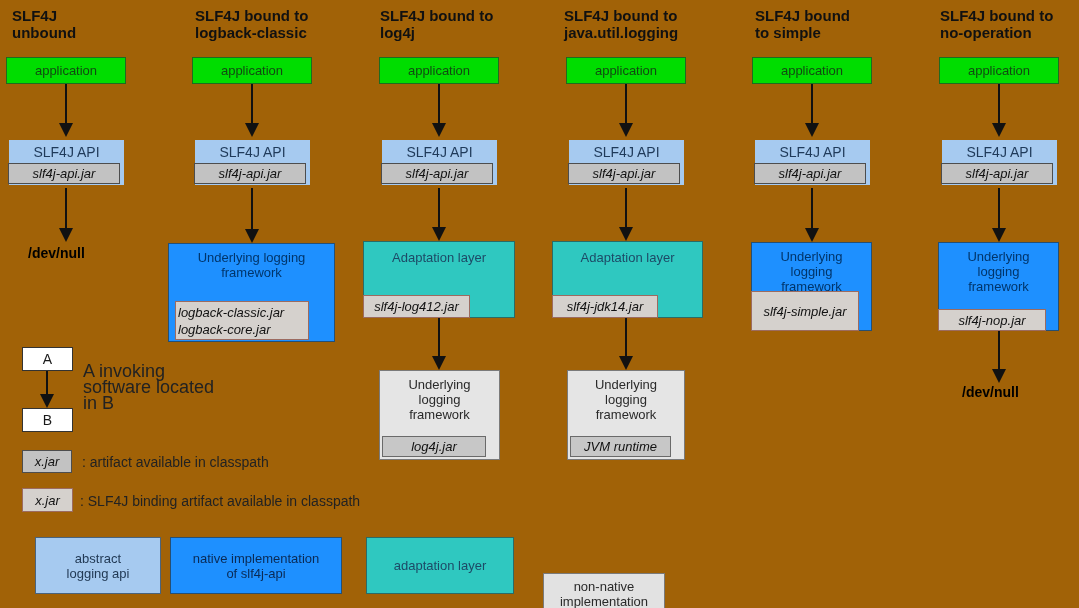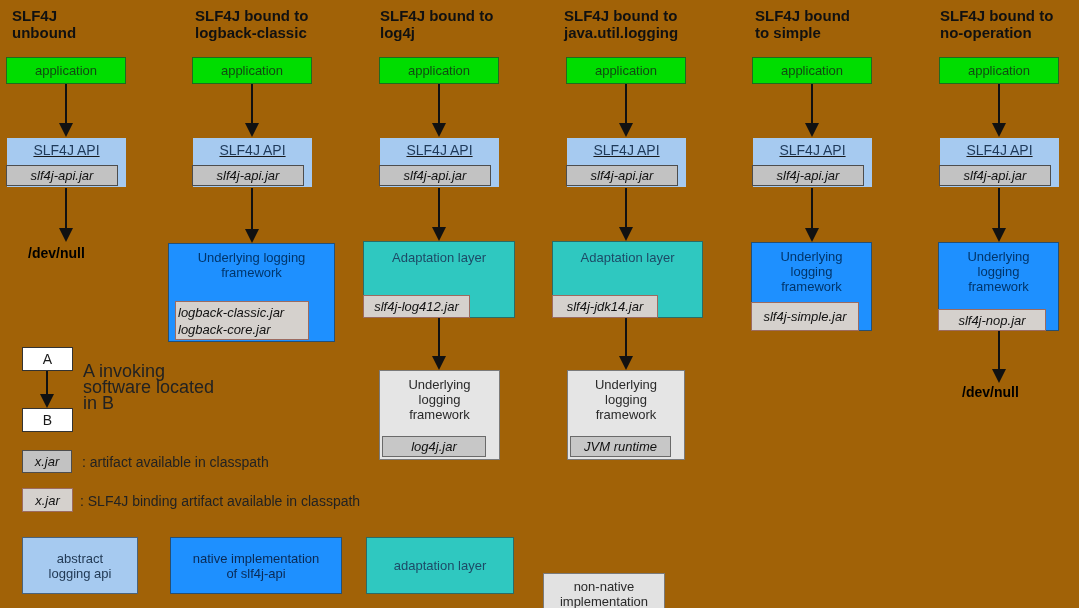--- a/index.html
+++ b/index.html
@@ -7,21 +7,21 @@
     position:relative;width:1079px;height:608px;background:#a16207;
     font-family:"Liberation Sans","DejaVu Sans",sans-serif;color:#1a1a1a;overflow:hidden;
   }
   .title{
     position:absolute;font-size:15px;font-weight:bold;line-height:17px;
     white-space:pre-line;color:#111;
   }
   .box{position:absolute;box-sizing:border-box;}
   .flex-c{display:flex;align-items:center;justify-content:center;text-align:center;}
   .app-box{background:#00dd00;border:1px solid #1f6b1f;font-size:13px;color:#114a11;}
-  .api-box{background:#a6caf0;border:1px solid #a16207;text-decoration:underline;}
+  .api-box{background:#a6caf0;border:3px solid #a16207;}
   .api-label{margin-top:4px;text-align:center;font-size:14px;color:#1f3a5a;}
   .fw-blue{background:#1e90ff;border:1px solid #264f73;}
   .fw-gray{background:#e5e5e5;border:1px solid #7a7a7a;}
   .adapt-box{background:#2fc8c0;border:1px solid #2a6b66;}
   .clabel{margin-top:6px;text-align:center;font-size:13px;line-height:15px;white-space:pre-line;}
   .blue-label{color:#00356b;}
   .teal-label{color:#1d4a66;}
   .gray-label{color:#2a2a2a;}
   .jar{
     position:absolute;box-sizing:border-box;font-style:italic;font-size:13px;
@@ -165,21 +165,21 @@
     <div class="jar jar-std" style="left:-1px;bottom:1px;width:112px;height:21px">slf4j-api.jar</div>
   </div>
   <div class="arrow" style="left:805px;top:188px">
       <div class="arrow-line" style="height:40px"></div>
       <div class="arrow-head"></div>
     </div>
   <div class="box fw-blue" style="left:751px;top:242px;width:121px;height:89px">
     <div class="clabel blue-label">Underlying
 logging
 framework</div>
-    <div class="jar jar-bind" style="left:-1px;bottom:-1px;width:108px;height:29px">slf4j-simple.jar</div>
+    <div class="jar jar-bind" style="left:-1px;bottom:-1px;width:108px;height:40px">slf4j-simple.jar</div>
   </div>
 
   <div class="title" style="left:940px;top:7px">SLF4J bound to
 no-operation</div>
   <div class="box app-box flex-c" style="left:939px;top:57px;width:120px;height:27px">application</div>
   <div class="arrow" style="left:992px;top:84px">
       <div class="arrow-line" style="height:39px"></div>
       <div class="arrow-head"></div>
     </div>
   <div class="box api-box" style="left:939px;top:137px;width:121px;height:51px">
@@ -210,21 +210,21 @@
   <div class="box ab-box flex-c" style="left:22px;top:408px;width:51px;height:24px">B</div>
   <div class="cap" style="left:83px;top:363px">A invoking
 software located
 in B</div>
 
   <div class="jar jar-std" style="left:22px;top:450px;width:50px;height:23px">x.jar</div>
   <div class="cap14" style="left:82px;top:454px">: artifact available in classpath</div>
   <div class="jar jar-bind" style="left:22px;top:488px;width:51px;height:24px">x.jar</div>
   <div class="cap14" style="left:80px;top:493px">: SLF4J binding artifact available in classpath</div>
 
-  <div class="swatch sw-abstract" style="left:22px;width:116px">abstract
+  <div class="swatch sw-abstract" style="left:35px;width:126px">abstract
 logging api</div>
   <div class="swatch sw-native" style="left:170px;width:172px">native implementation
 of slf4j-api</div>
   <div class="swatch sw-adapt" style="left:366px;width:148px">adaptation layer</div>
   <div class="swatch sw-nonnative" style="left:543px;width:122px">non-native
 implementation
 of slf4j-api</div>
 
 </div>
 

